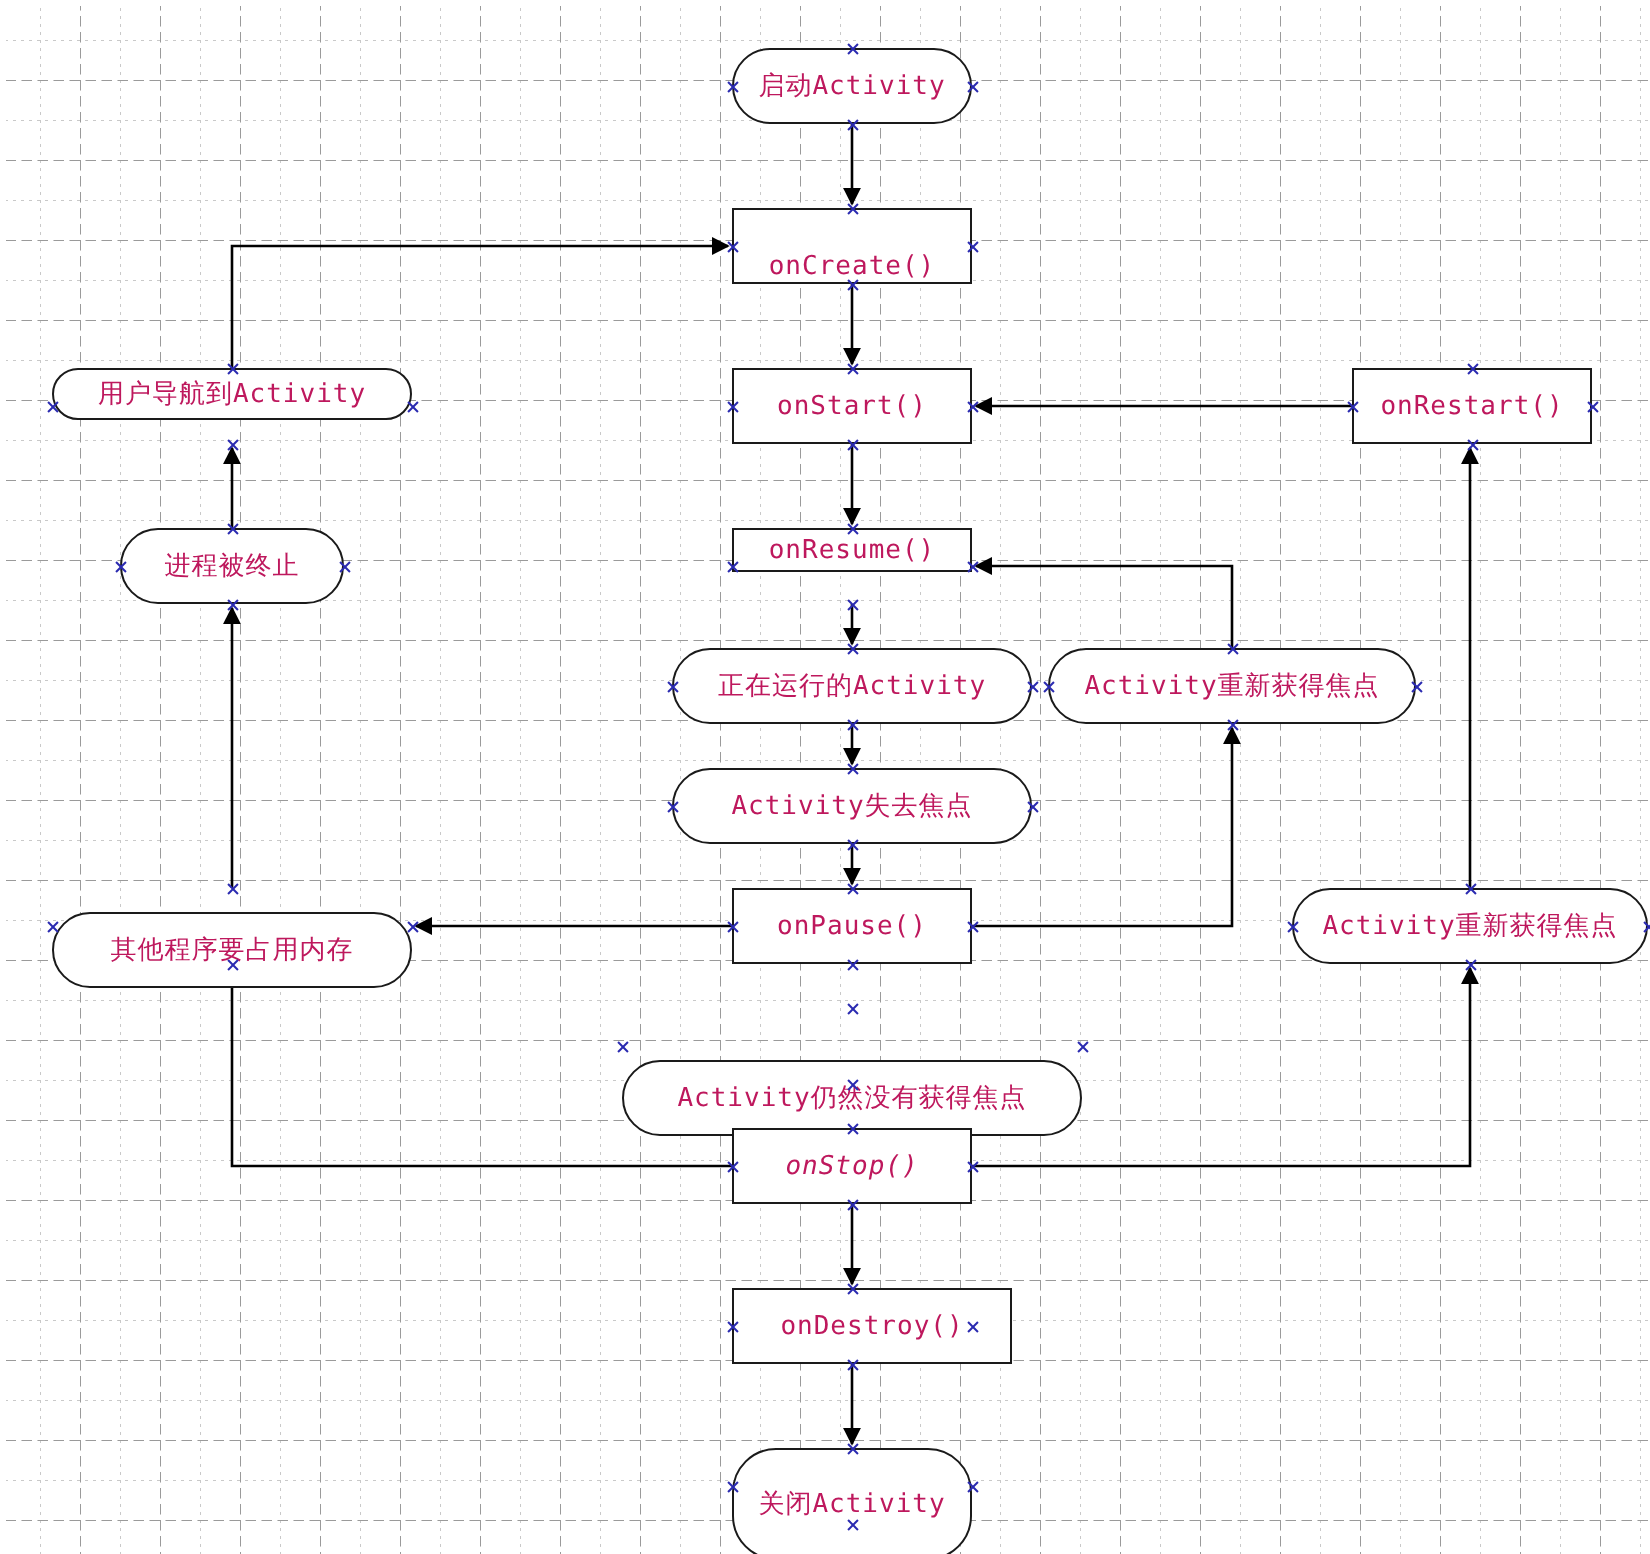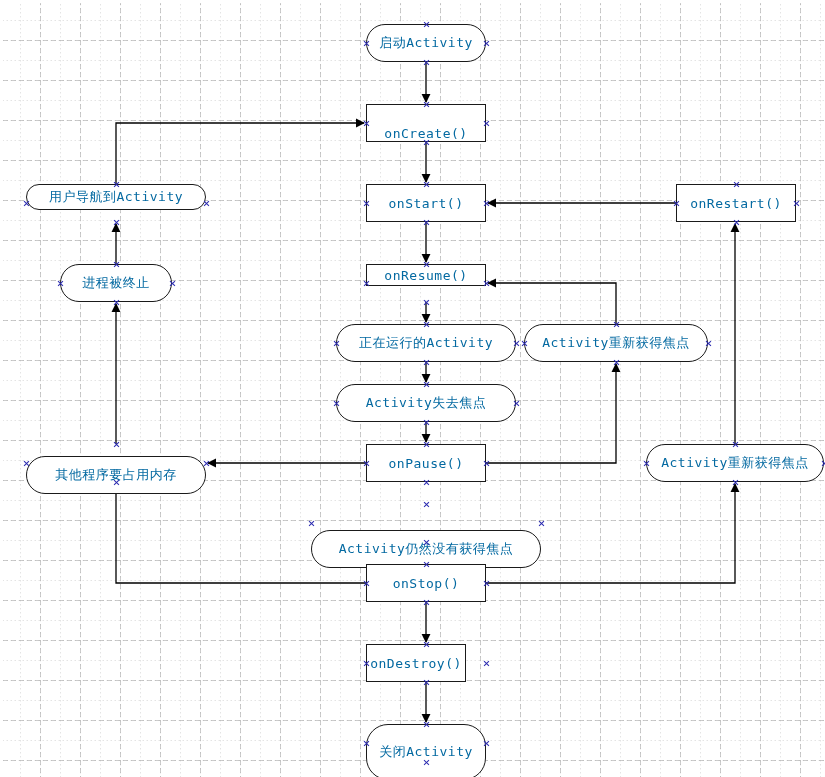--- a/index.html
+++ b/index.html
@@ -35,21 +35,21 @@
       repeat-y, repeat-x;
   }
   #canvas{background-image:none;background-color:#fff;}
   svg#grid{position:absolute;left:0;top:0;}
   svg#diagram{position:absolute;left:0;top:0;}
   .node{
     position:absolute;
     display:flex;align-items:center;justify-content:center;
     background:#ffffff;
     border:1.3px solid #1a1a1a;
-    color:#0369a1;
+    color:#be185d;
     font-size:13px;
     letter-spacing:0.5px;
     white-space:nowrap;
     box-sizing:border-box;
     z-index:3;
   }
   .node.rounded{border-radius:22px;}
   .node.rect{border-radius:0;}
   .port{
     position:absolute;width:7px;height:7px;margin-left:-3.5px;margin-top:-3.5px;
@@ -164,24 +164,24 @@
       </div>
       <div class="node rect" style="left: 366px; top: 444px; width: 120px; height: 38px;">
         <span>onPause()</span>
       </div>
       <div class="node rounded" style="left: 646px; top: 444px; width: 178px; height: 38px;">
         <span>Activity重新获得焦点</span>
       </div>
       <div class="node rounded" style="left: 311px; top: 484px; width: 230px; height: 38px; margin-top: 46px;">
         <span>Activity仍然没有获得焦点</span>
       </div>
-      <div class="node rect" style="left: 366px; top: 564px; width: 120px; height: 38px;">
+      <div class="node rect" style="left: 366px; top: 564px; width: 120px; height: 38px; font-style: italic;">
         <span>onStop()</span>
       </div>
-      <div class="node rect" style="left: 366px; top: 644px; width: 100px; height: 38px; justify-content: center;">
+      <div class="node rect" style="left: 366px; top: 644px; width: 140px; height: 38px; justify-content: center;">
         <span>onDestroy()</span>
       </div>
       <div class="node rounded" style="left: 366px; top: 724px; width: 120px; height: 56px;">
         <span>关闭Activity</span>
       </div>
     </div>
   <div id="ports-layer">
       <div class="port" style="left: 426px; top: 24px;"></div>
       <div class="port" style="left: 366px; top: 43px;"></div>
       <div class="port" style="left: 486px; top: 43px;"></div>

